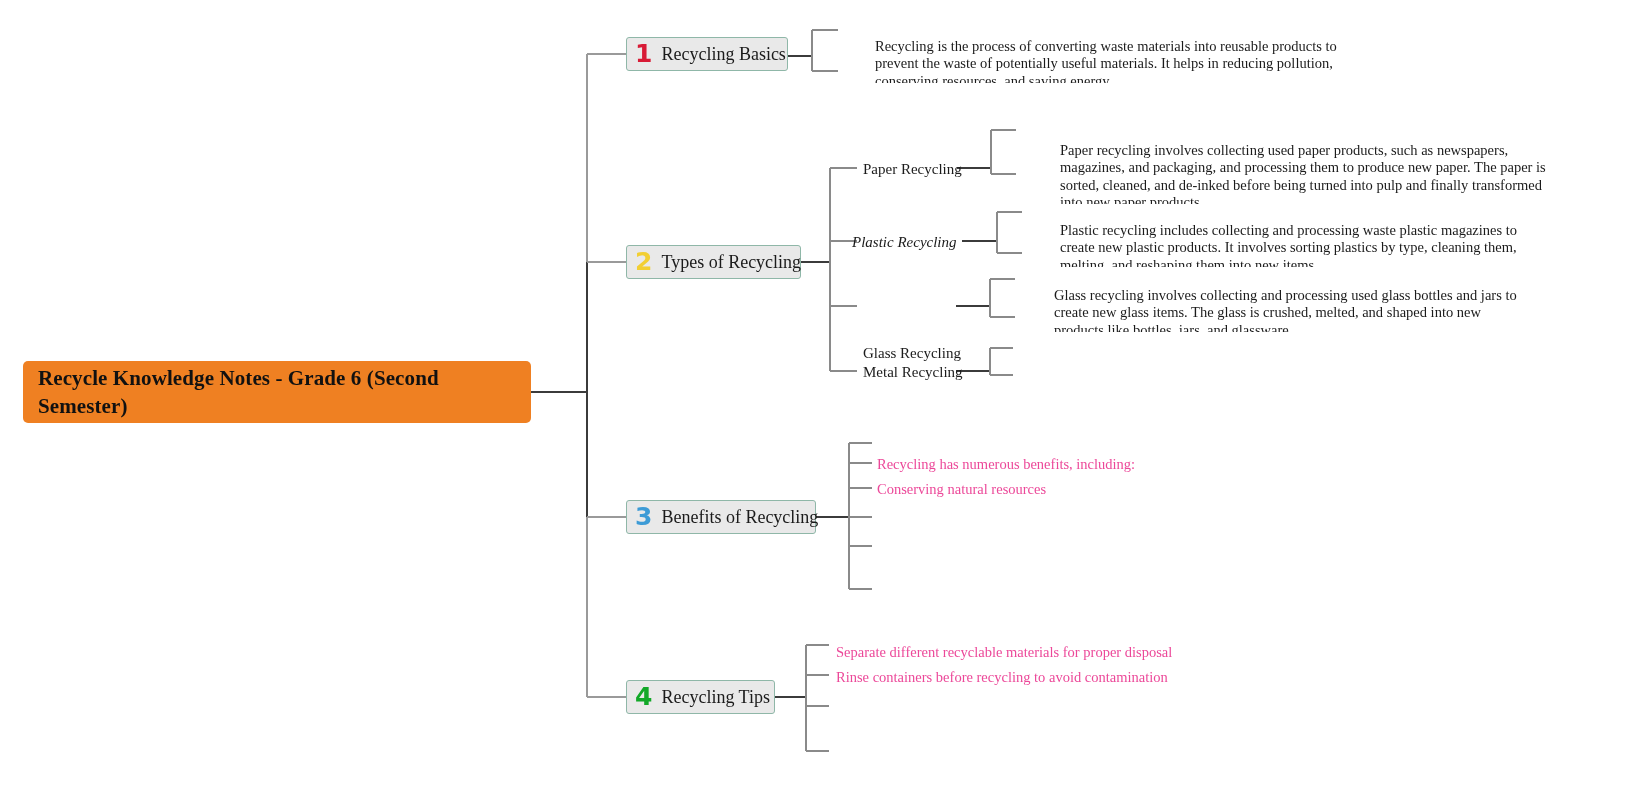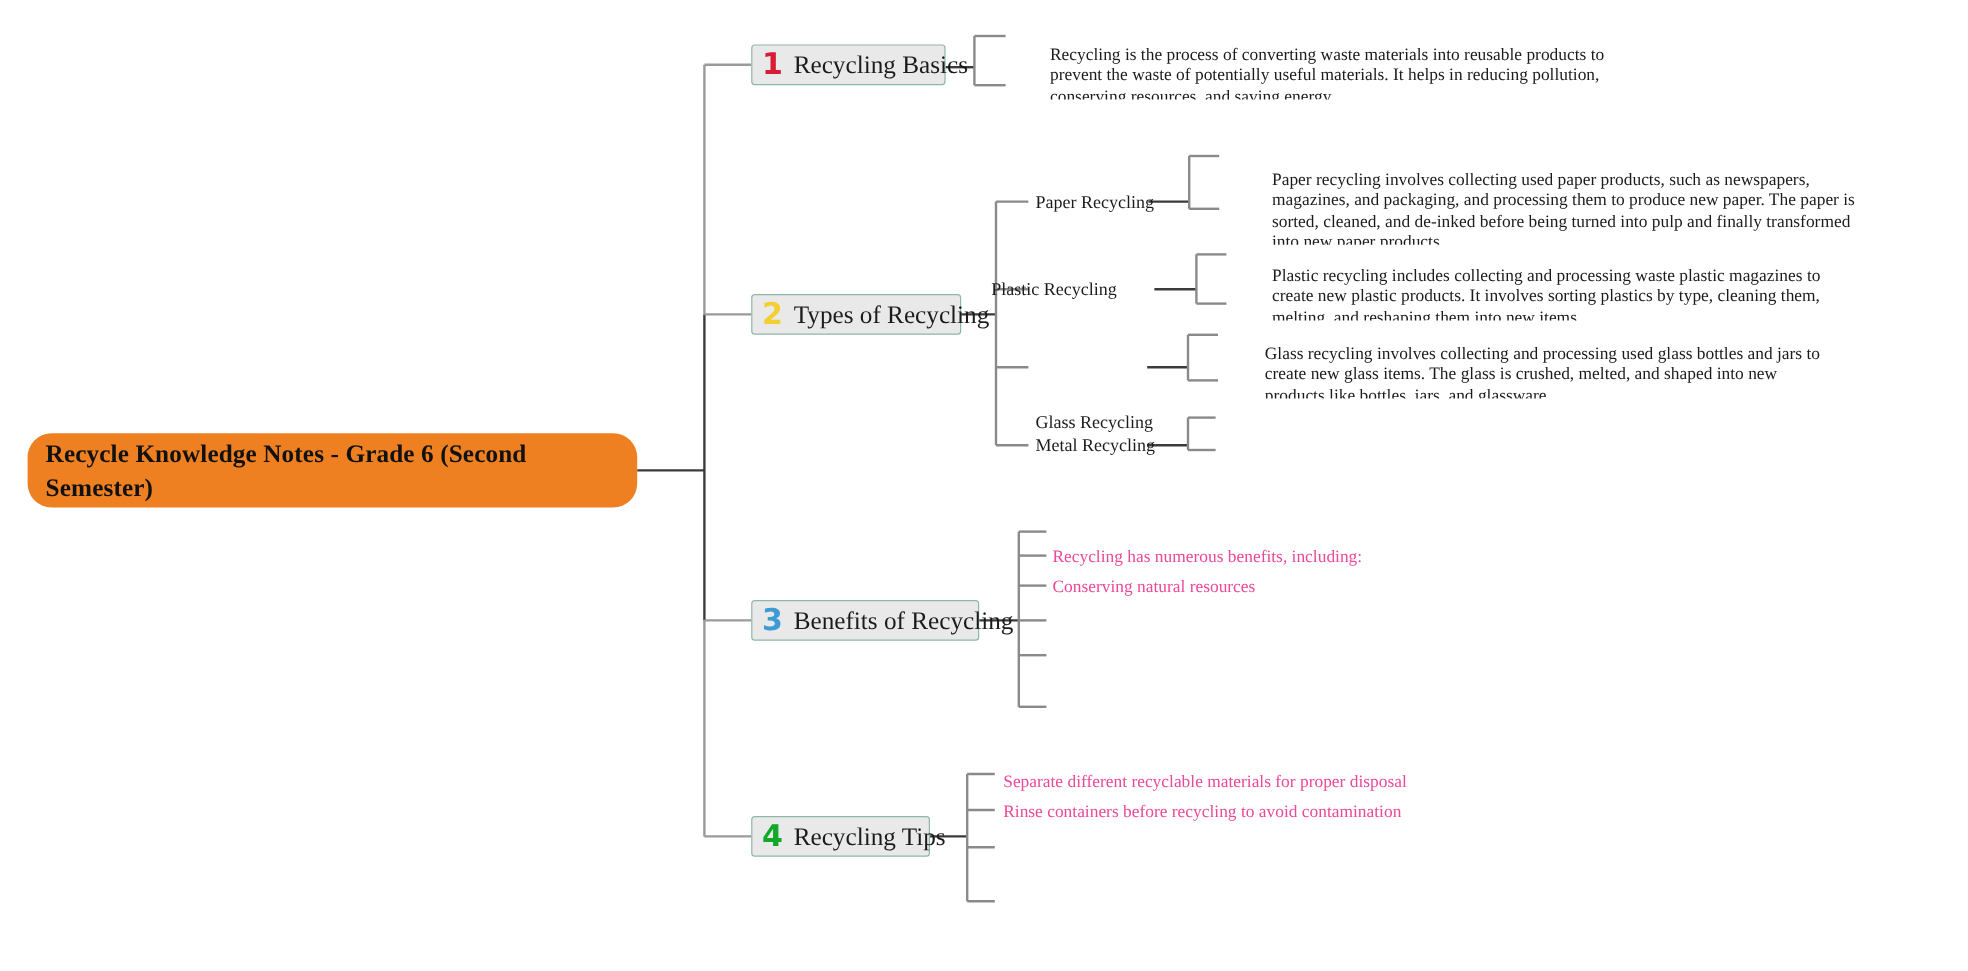--- a/index.html
+++ b/index.html
@@ -22,21 +22,21 @@
     width: 1640px; height: 809px;
     pointer-events: none;
   }
 
   
   .root-node {
     position: absolute;
     left: 23px; top: 361px;
     width: 508px; height: 62px;
     background: #ef8022;
-    border-radius: 20px;
+    border-radius: 5px;
     padding: 8px 14px 8px 15px;
     display: flex;
     align-items: center;
   }
   .root-node .root-text {
     font-size: 21px;
     font-weight: bold;
     color: #111111;
     line-height: 28px;
     letter-spacing: 0.1px;
@@ -57,21 +57,21 @@
   .branch-num {
     font-family: "DejaVu Sans", sans-serif;
     font-size: 25px;
     font-weight: bold;
     line-height: 1;
     margin-right: 9px;
     position: relative;
     top: -1px;
   }
   .branch-label {
-    font-size: 21px;
+    font-size: 18px;
     color: #1b1b1b;
     line-height: 1;
   }
 
   
   .sub-label {
     position: absolute;
     font-size: 15px;
     color: #1b1b1b;
     white-space: nowrap;
@@ -183,21 +183,21 @@
   <div class="note n1">Recycling is the process of converting waste materials into reusable products to prevent the waste of potentially useful materials. It helps in reducing pollution, conserving resources, and saving energy.</div>
 
   <div class="branch-box" style="left:626px; top:245px; width:175px;">
     <span class="branch-num" style="color:#f2cf33;">2</span>
     <span class="branch-label">Types of Recycling</span>
   </div>
 
   <div class="sub-label" style="left:863px; top:162px;">Paper Recycling</div>
   <div class="note n2">Paper recycling involves collecting used paper products, such as newspapers, magazines, and packaging, and processing them to produce new paper. The paper is sorted, cleaned, and de-inked before being turned into pulp and finally transformed into new paper products.</div>
 
-  <div class="sub-label" style="left:826px; top:235px;">Plastic Recycling</div>
+  <div class="sub-label" style="left:852px; top:235px;font-style:italic;">Plastic Recycling</div>
   <div class="note n3">Plastic recycling includes collecting and processing waste plastic magazines to create new plastic products. It involves sorting plastics by type, cleaning them, melting, and reshaping them into new items.</div>
 
   <div class="sub-label" style="left:863px; top:300px;margin-top:46px;">Glass Recycling</div>
   <div class="note n4">Glass recycling involves collecting and processing used glass bottles and jars to create new glass items. The glass is crushed, melted, and shaped into new products like bottles, jars, and glassware.</div>
 
   <div class="sub-label" style="left:863px; top:365px;">Metal Recycling</div>
 
   <div class="branch-box" style="left:626px; top:500px; width:190px;">
     <span class="branch-num" style="color:#3d9bd6;">3</span>
     <span class="branch-label">Benefits of Recycling</span>

